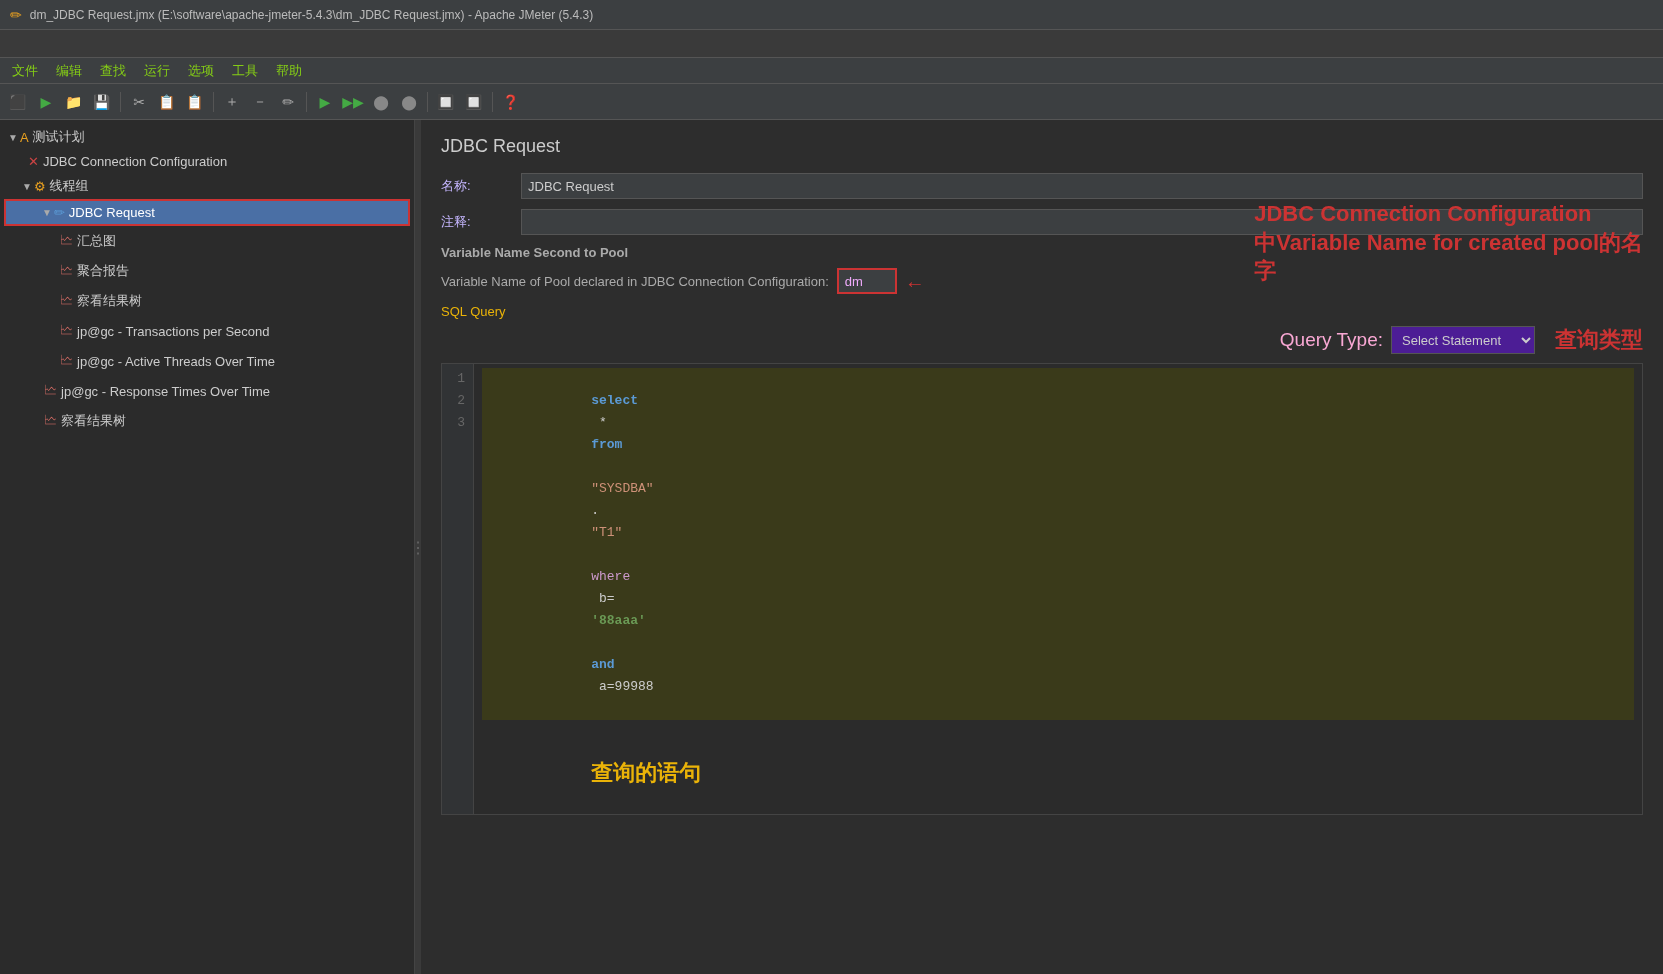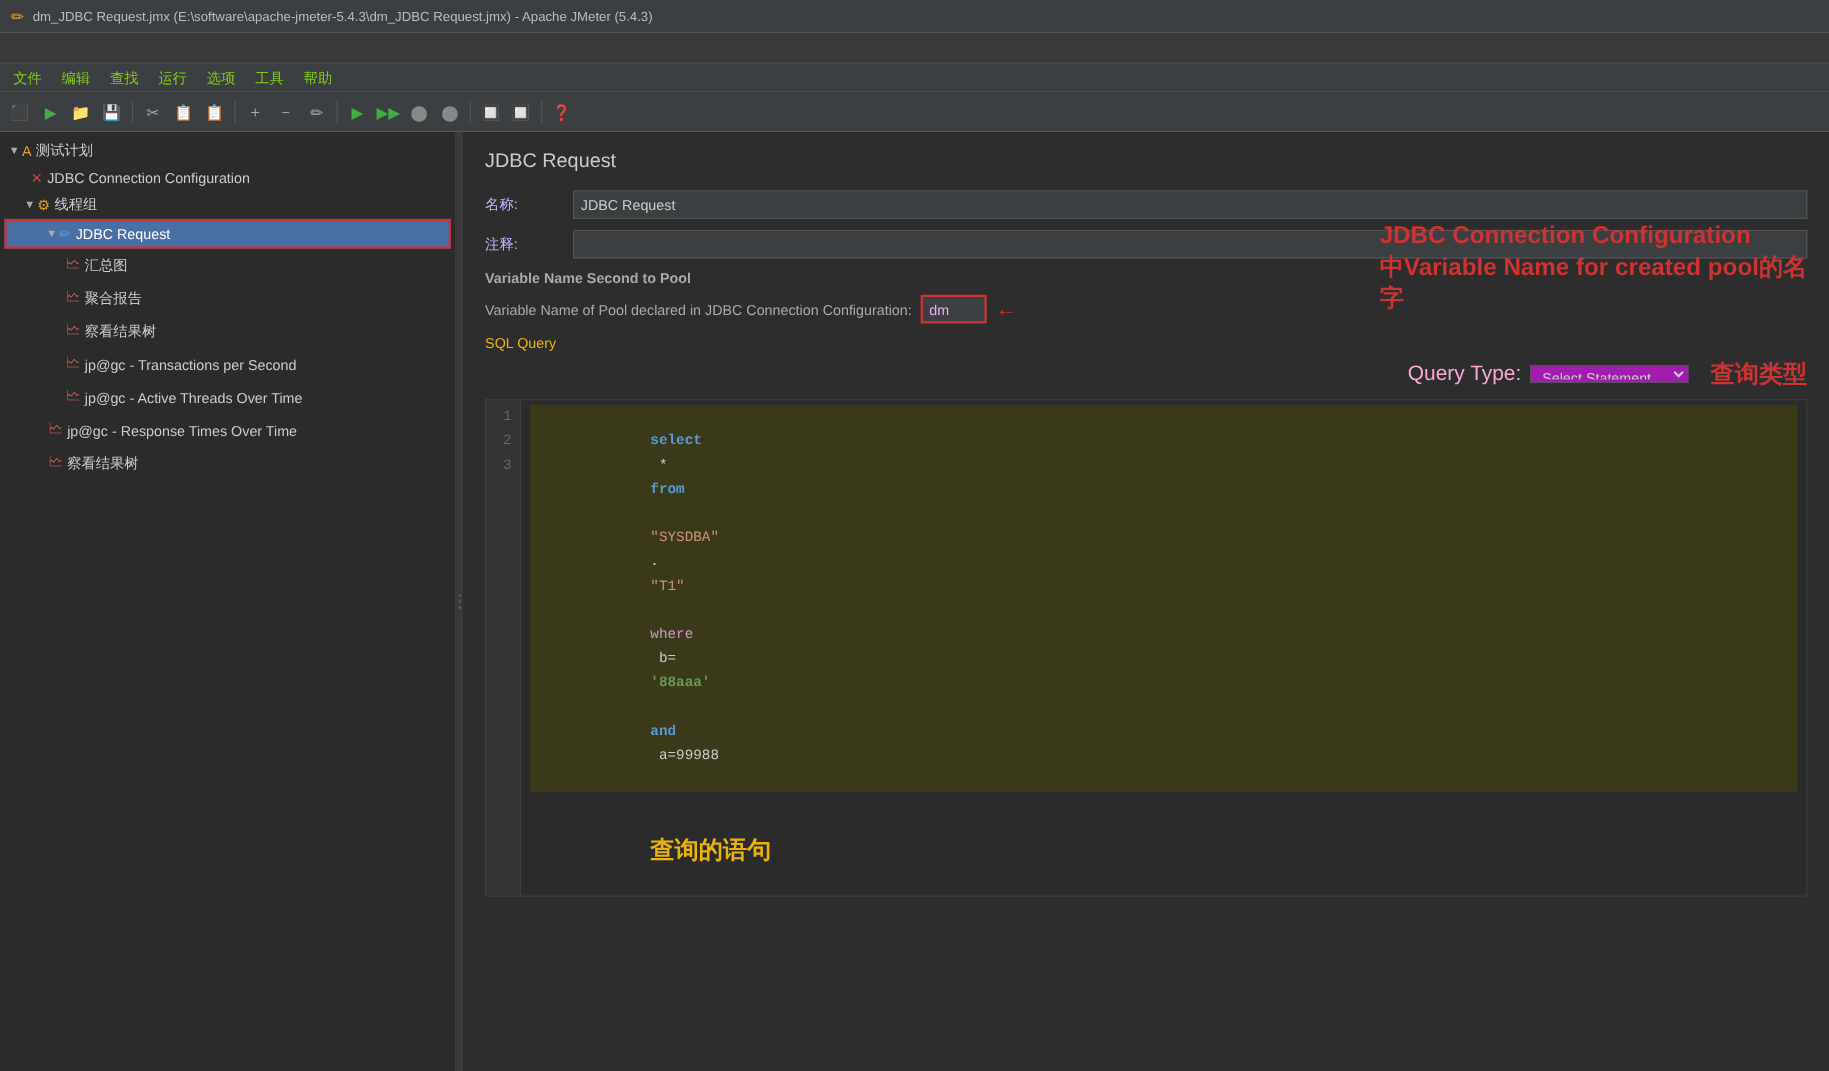--- a/index.html
+++ b/index.html
@@ -215,26 +215,26 @@
       align-items: center;
       margin-bottom: 8px;
       justify-content: flex-end;
     }
     .query-type-label {
       color: #f9a8d4;
       font-size: 19px;
       margin-right: 8px;
     }
     .query-type-select {
-      background: #a21caf;
+      background: #4c1d95;
       border: 1px solid #555;
       color: #ccc;
       padding: 2px 6px;
       font-size: 13px;
-      height: 16px;
+      height: 28px;
       min-width: 140px;
     }
 
     
     .query-container {
       background: #2b2b2b;
       border: 1px solid #444;
       font-family: 'Courier New', monospace;
       font-size: 13px;
       position: relative;

